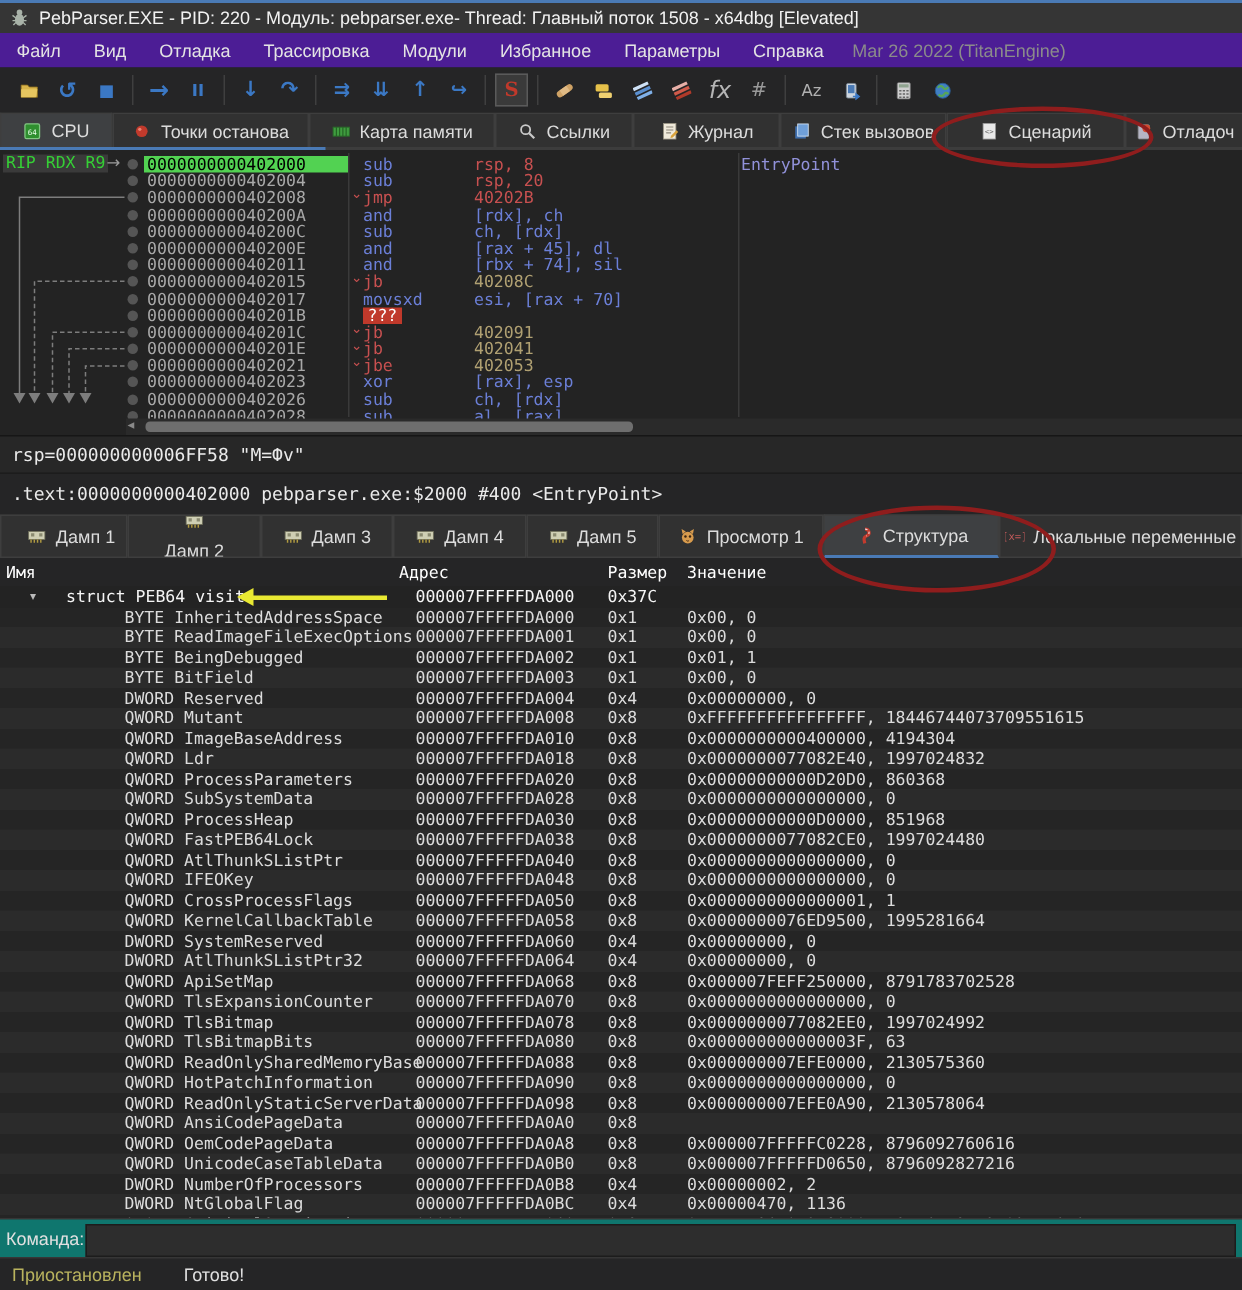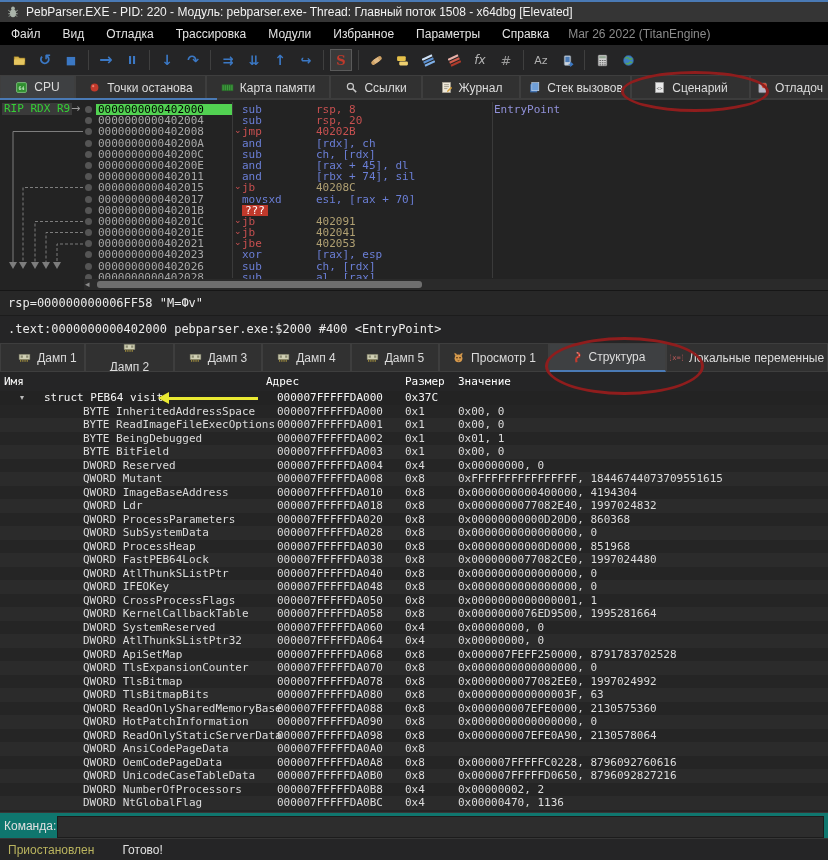--- a/index.html
+++ b/index.html
@@ -3,21 +3,21 @@
 <meta charset="utf-8">
 <style>
   html,body{margin:0;padding:0;background:#111;}
   .win{position:relative;width:828px;height:860px;background:#242424;overflow:hidden;
        font-family:"Liberation Sans",sans-serif;-webkit-font-smoothing:antialiased;}
   .accentline{position:absolute;top:0;left:0;right:0;height:2px;background:#4a7ab5;}
   
   .titlebar{position:absolute;top:2px;left:0;right:0;height:20px;background:#353535;
             display:flex;align-items:center;gap:6px;padding-left:6px;color:#f2f2f2;font-size:12px;}
   
-  .menubar{position:absolute;top:22px;left:0;right:0;height:23px;background:#000000;
+  .menubar{position:absolute;top:22px;left:0;right:0;height:23px;background:#4c1d95;
            display:flex;align-items:center;border-bottom:1px solid #1d1d1d;}
   .menuitem{padding:0 11px;font-size:12px;color:#e4e4e4;line-height:22px;cursor:default;}
   .buildinfo{color:#8b8b8b;font-size:12px;padding-left:8px;}
   
   .toolbar{position:absolute;top:45px;left:0;right:0;height:30px;background:#252526;
            display:flex;align-items:center;padding-left:6px;}
   .tbtn{width:26px;height:24px;display:flex;align-items:center;justify-content:center;flex:none;}
   .tsep{width:1px;height:20px;background:#3f3f3f;margin:0 4px;flex:none;}
   .icon{display:inline-flex;align-items:center;justify-content:center;line-height:1;}
   .gly{font-family:"DejaVu Sans",sans-serif;}
@@ -212,21 +212,21 @@
           <svg width="13" height="13" viewBox="0 0 12 12">
             <g transform="rotate(-25 6 6)">
               <rect x="1" y="2" width="10" height="2" fill="#e8b0a8"></rect>
               <rect x="1" y="5" width="10" height="2" fill="#d05a4a"></rect>
               <rect x="1" y="8" width="10" height="2" fill="#b03a2a"></rect>
             </g>
           </svg>
         </span>
       </div>
       <div class="tbtn">
-        <span class="icon gly" style="color: rgb(181, 181, 181); font-size: 12px; font-style: italic;">fx</span>
+        <span class="icon gly" style="color: rgb(181, 181, 181); font-size: 16px; font-style: italic;">fx</span>
       </div>
       <div class="tbtn">
         <span class="icon gly" style="color: rgb(154, 154, 154); font-size: 13px;">#</span>
       </div>
       <span class="tsep"></span>
       <div class="tbtn">
         <span class="icon gly" style="color: rgb(176, 176, 176); font-size: 11px;">Az</span>
       </div>
       <div class="tbtn">
         <span class="icon">

